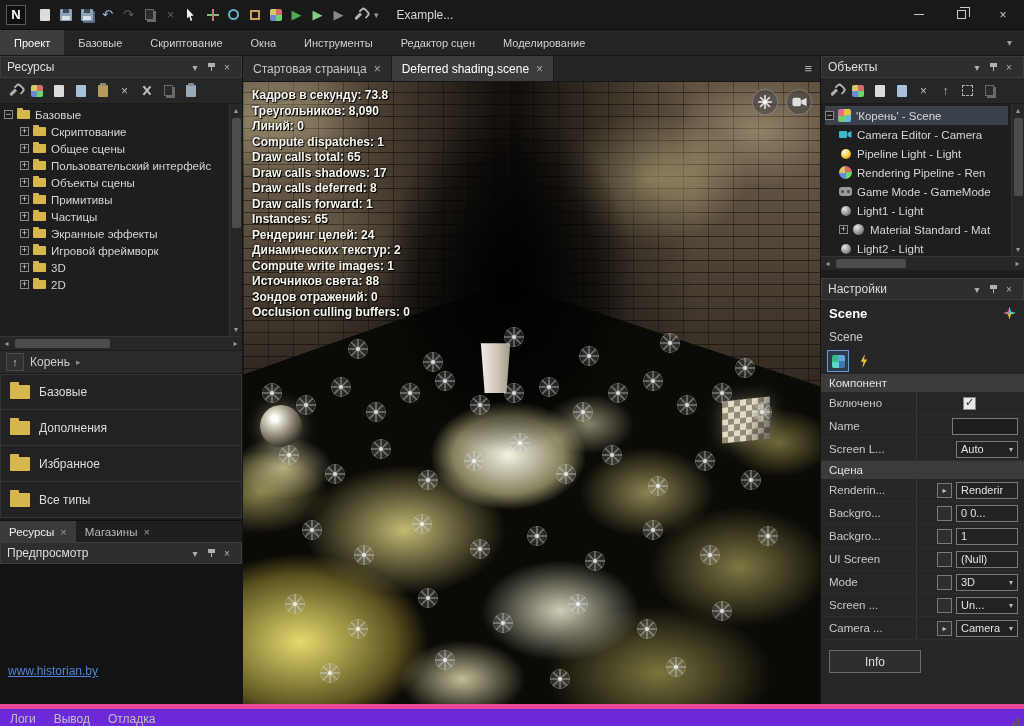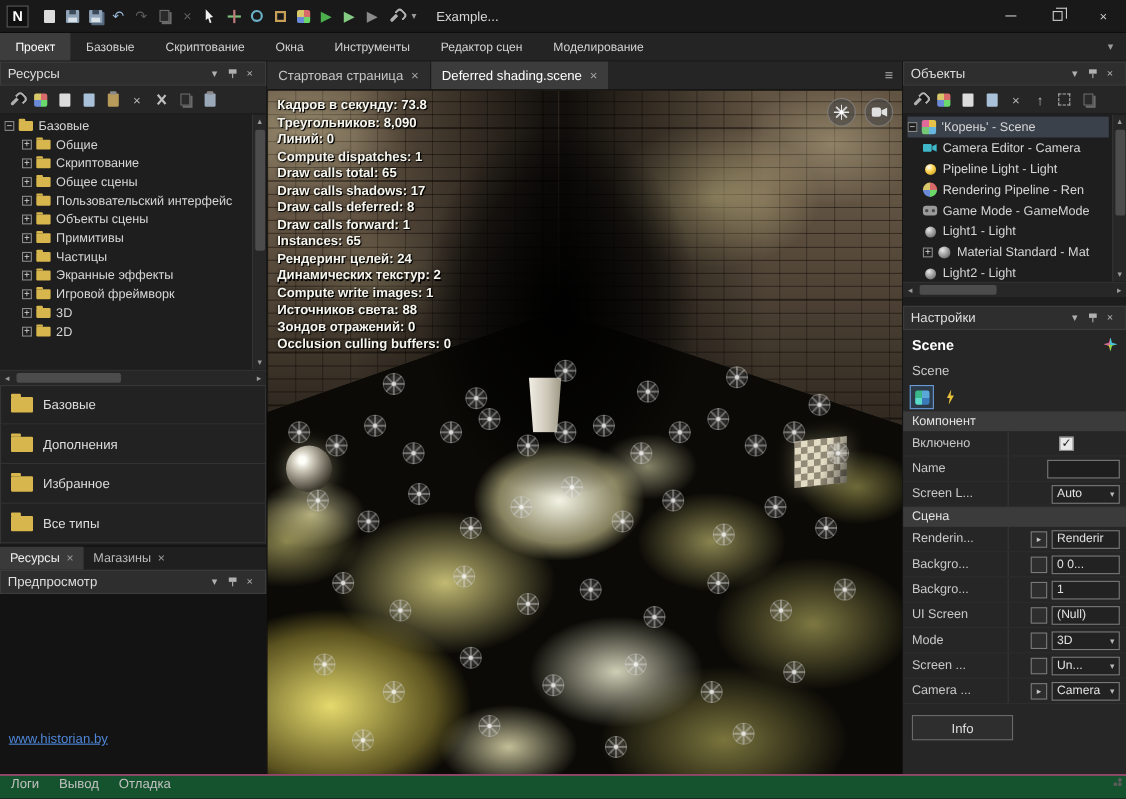--- a/index.html
+++ b/index.html
@@ -193,21 +193,21 @@
 .pval{flex:1;display:flex;align-items:center;justify-content:flex-end;gap:4px;padding-right:6px;overflow:hidden}
 .chk{width:13px;height:13px;background:#e8e8e8;border:1px solid #888;position:relative;margin-right:42px}
 .chk::before{content:"✓";color:#1a1a1a;font-size:11px;font-weight:bold;position:absolute;left:1px;top:-2px}
 .vinput{width:66px;height:17px;background:#1e1e1e;border:1px solid #7a7a7a;color:#e2e2e2;font-size:11px;padding:0 3px;font-family:inherit}
 .vbox{height:17px;min-width:62px;max-width:70px;background:#222;border:1px solid #7a7a7a;display:flex;align-items:center;padding:0 4px;color:#e2e2e2;font-size:11px;overflow:hidden;white-space:nowrap}
 .vbox .cv{margin-left:auto;color:#b8b8b8;font-size:8px;padding-left:3px}
 .sqbtn{width:15px;height:15px;background:#2e2e2e;border:1px solid #7a7a7a;display:flex;align-items:center;justify-content:center;color:#c8c8c8;font-size:8px;flex:none}
 .info-btn{width:92px;height:23px;margin:10px 0 0 8px;background:#2e2e2e;border:1px solid #6a6a6a;color:#ddd;font-size:12px;display:flex;align-items:center;justify-content:center;flex:none}
 
 
-.statusbar{position:absolute;left:0;right:0;bottom:0;height:22px;background:#14532d;border-top:1px solid #ec4899;display:flex;align-items:flex-start;gap:18px;padding-left:10px;color:#c0c0c0}
+.statusbar{position:absolute;left:0;right:0;bottom:0;height:22px;background:#6d28d9;border-top:5px solid #ec4899;display:flex;align-items:flex-end;gap:18px;padding-left:10px;color:#c0c0c0}
 .grip{margin-left:auto;margin-right:4px;width:10px;height:10px;background:
  radial-gradient(circle at 80% 80%,#5a5a5a 0 1.5px,transparent 2px),
  radial-gradient(circle at 80% 40%,#5a5a5a 0 1.5px,transparent 2px),
  radial-gradient(circle at 40% 80%,#5a5a5a 0 1.5px,transparent 2px)}
 </style>
 </head>
 <body>
 
 <div class="titlebar">
   <span class="logo">N</span>
@@ -311,25 +311,20 @@
   <div class="treewrap">
     <div class="tree">
       <div class="trow">
           <span class="exp minus"></span>
           <span class="folder"></span>
           <span>Базовые</span>
         </div>
       <div class="trow child">
           <span class="exp plus"></span>
           <span class="folder"></span>
-          <span>Общие</span>
-        </div>
-      <div class="trow child">
-          <span class="exp plus"></span>
-          <span class="folder"></span>
           <span>Скриптование</span>
         </div>
       <div class="trow child">
           <span class="exp plus"></span>
           <span class="folder"></span>
           <span>Общее сцены</span>
         </div>
       <div class="trow child">
           <span class="exp plus"></span>
           <span class="folder"></span>
@@ -376,20 +371,25 @@
       <div class="vthumb" style="height:110px"></div>
       <span class="sbtn cv" style="margin-top:auto"></span>
     </div>
   </div>
   <div class="hscroll">
     <span class="sbtn cl"></span>
     <div class="htrack">
         <div class="hthumb" style="left:2px;width:95px"></div>
       </div>
     <span class="sbtn cr"></span>
+  </div>
+  <div class="breadcrumb">
+    <span class="bc-btn au"></span>
+    <span>Корень</span>
+    <span class="cr"></span>
   </div>
   <div class="groups">
     <div class="gitem">
         <span class="folder big"></span>
         <span>Базовые</span>
       </div>
     <div class="gitem">
         <span class="folder big"></span>
         <span>Дополнения</span>
       </div>

